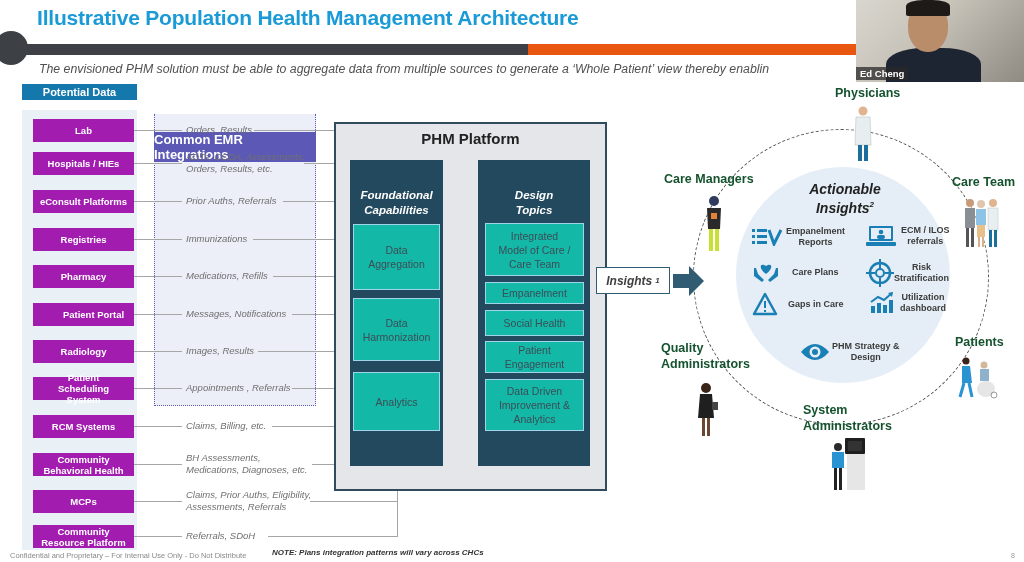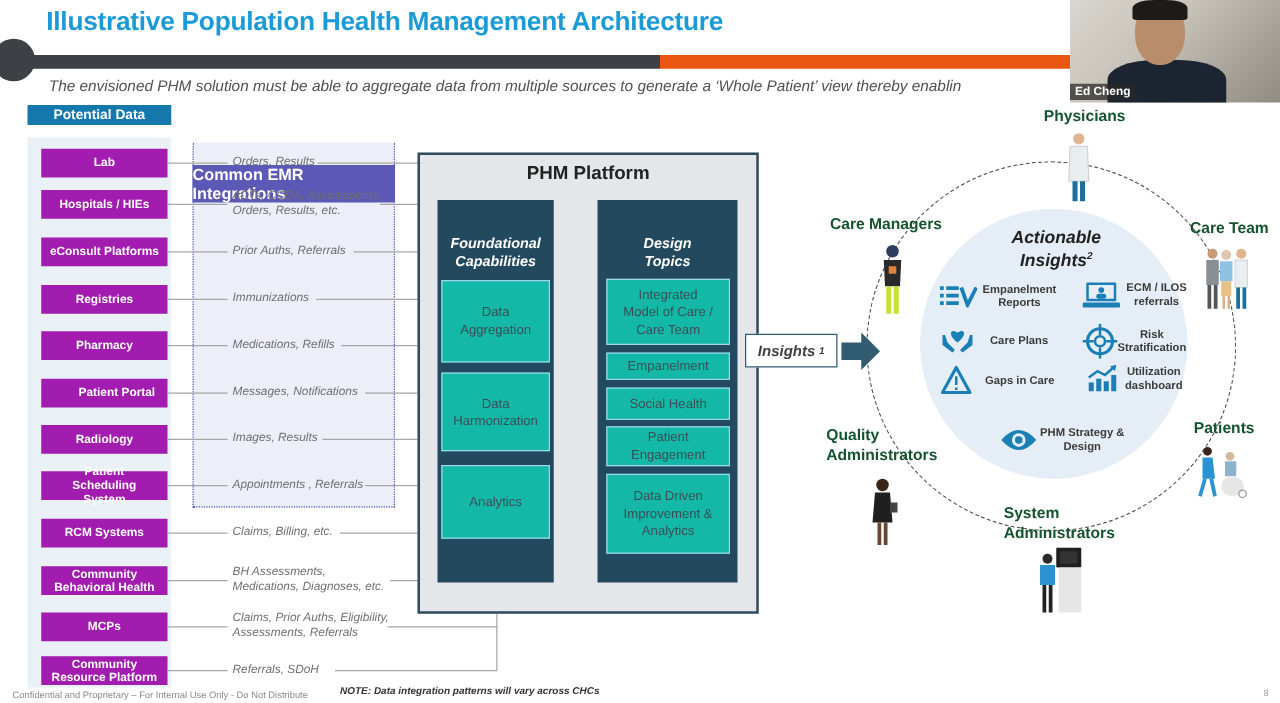--- a/index.html
+++ b/index.html
@@ -220,21 +220,21 @@
     <div class="cap" style="left: 485px; top: 282px; width: 99px; height: 22px; flex-direction: column;">
       <div>Empanelment</div>
     </div>
     <div class="cap" style="left: 485px; top: 310px; width: 99px; height: 26px; flex-direction: column;">
       <div>Social Health</div>
     </div>
     <div class="cap" style="left: 485px; top: 341px; width: 99px; height: 32px; flex-direction: column;">
       <div>Patient</div>
       <div>Engagement</div>
     </div>
-    <div class="cap" style="left: 485px; top: 379px; width: 99px; height: 64px; flex-direction: column;">
+    <div class="cap" style="left: 485px; top: 379px; width: 99px; height: 52px; flex-direction: column;">
       <div>Data Driven</div>
       <div>Improvement &amp;</div>
       <div>Analytics</div>
     </div>
   </div>
 
 <div class="insights-box">
   <span>Insights</span>
     <sup style="font-size:8px;margin-left:3px;">1</sup>
 </div>
@@ -409,16 +409,16 @@
   <rect x="15" y="0" width="20" height="16" rx="1" fill="#1f1f1f"></rect>
   <rect x="18" y="3" width="14" height="10" fill="#333"></rect>
   <rect x="17" y="16" width="18" height="36" fill="#e6e6e6"></rect>
   <circle cx="8" cy="9" r="4" fill="#2a2a2a"></circle>
   <path d="M2 14 L14 14 L14 30 L2 30Z" fill="#2a93d1"></path>
   <rect x="4" y="30" width="3" height="22" fill="#222"></rect>
     <rect x="9" y="30" width="3" height="22" fill="#222"></rect>
 </svg>
 
 <div class="footer-left">Confidential and Proprietary –  For Internal Use Only - Do Not Distribute</div>
-<div class="note">NOTE: Data integration patterns will vary across CHCs</div>
+<div class="note">NOTE: Plans integration patterns will vary across CHCs</div>
 <div class="footnotes">
 </div>
 <div class="pagenum">8</div>
 
 </body></html>

